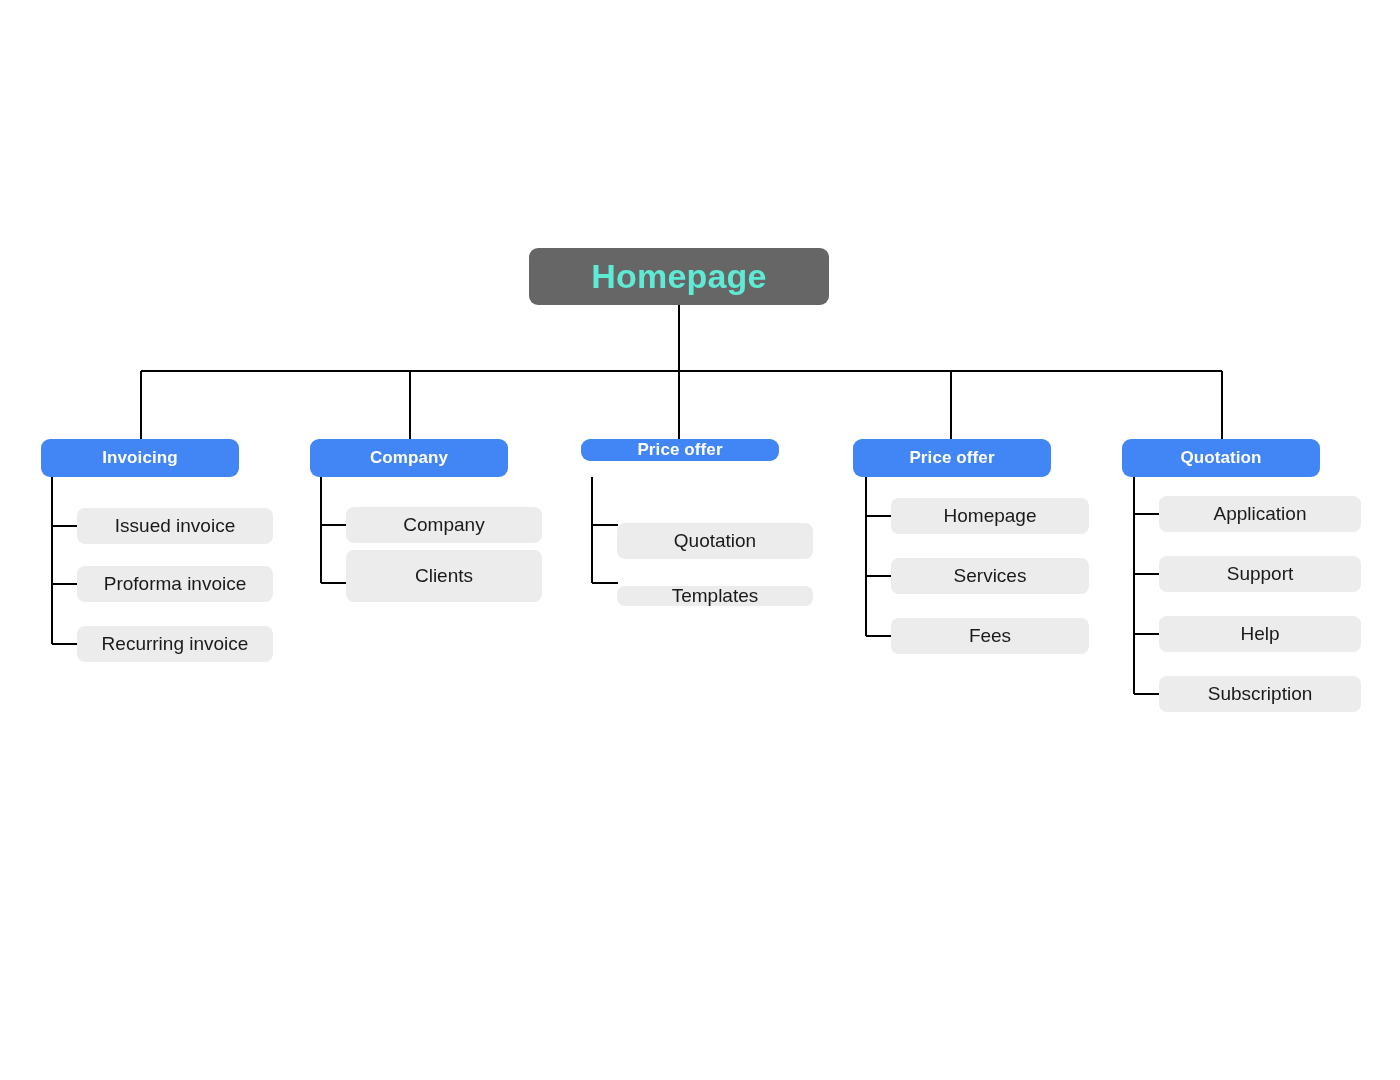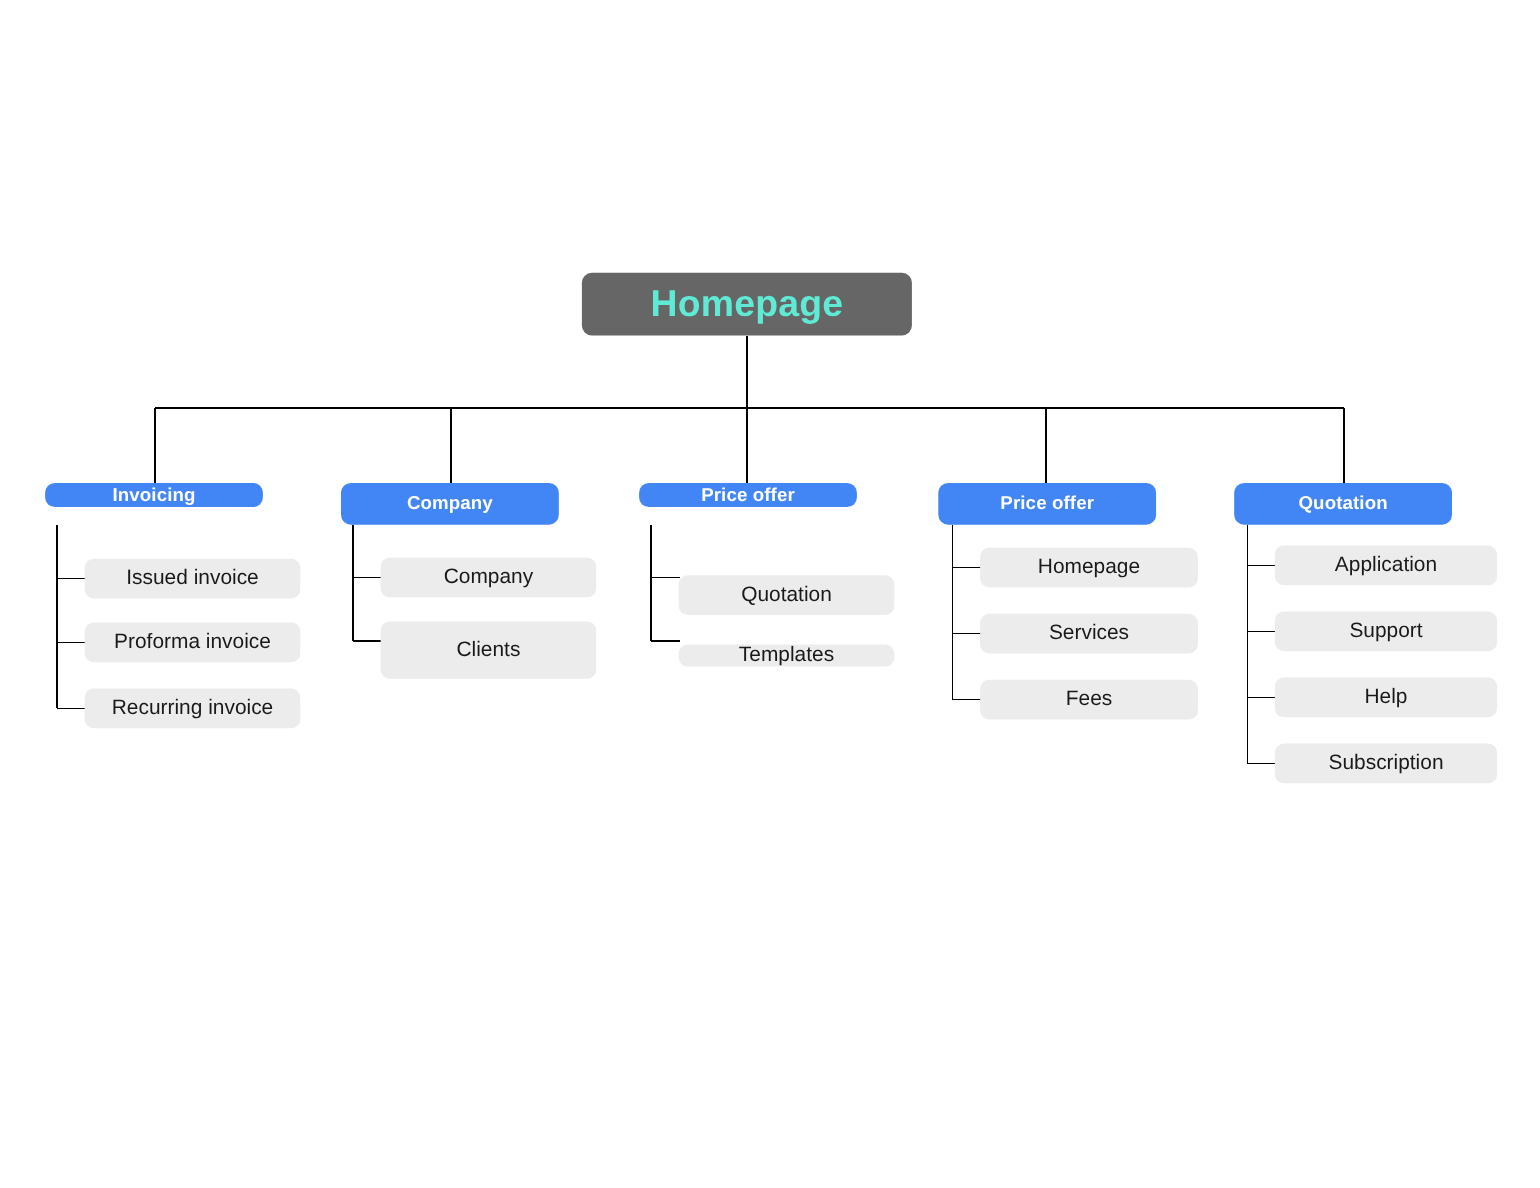--- a/index.html
+++ b/index.html
@@ -101,40 +101,40 @@
       <line x1="1134" y1="574" x2="1160" y2="574"></line>
       <line x1="1134" y1="634" x2="1160" y2="634"></line>
       <line x1="1134" y1="694" x2="1160" y2="694"></line>
     </g>
   </svg>
 
   <div class="node node-root" style="left:529px; top:248px; width:300px; height:57px;">
     <span>Homepage</span>
   </div>
 
-  <div class="node node-branch" style="left:41px; top:439px; width:198px; height:22px;">
+  <div class="node node-branch" style="left:41px; top:439px; width:198px; height:38px;">
     <span>Invoicing</span>
   </div>
   <div class="node node-leaf" style="left:77px; top:508px; width:196px; height:36px;text-align:center;">
     <span>Issued invoice</span>
   </div>
   <div class="node node-leaf" style="left:77px; top:566px; width:196px; height:36px;">
     <span>Proforma invoice</span>
   </div>
   <div class="node node-leaf" style="left:77px; top:626px; width:196px; height:36px;">
     <span>Recurring invoice</span>
   </div>
 
   <div class="node node-branch" style="left:310px; top:439px; width:198px; height:38px;">
     <span>Company</span>
   </div>
   <div class="node node-leaf" style="left:346px; top:507px; width:196px; height:36px;">
     <span>Company</span>
   </div>
-  <div class="node node-leaf" style="left:346px; top:565px; width:196px; height:52px;">
+  <div class="node node-leaf" style="left:346px; top:550px; width:196px; height:52px;">
     <span>Clients</span>
   </div>
 
   <div class="node node-branch" style="left:581px; top:439px; width:198px; height:22px;">
     <span>Price offer</span>
   </div>
   <div class="node node-leaf" style="left:617px; top:507px; width:196px; height:36px;margin-top:16px;">
     <span>Quotation</span>
   </div>
   <div class="node node-leaf" style="left:617px; top:586px; width:196px; height:20px;">

